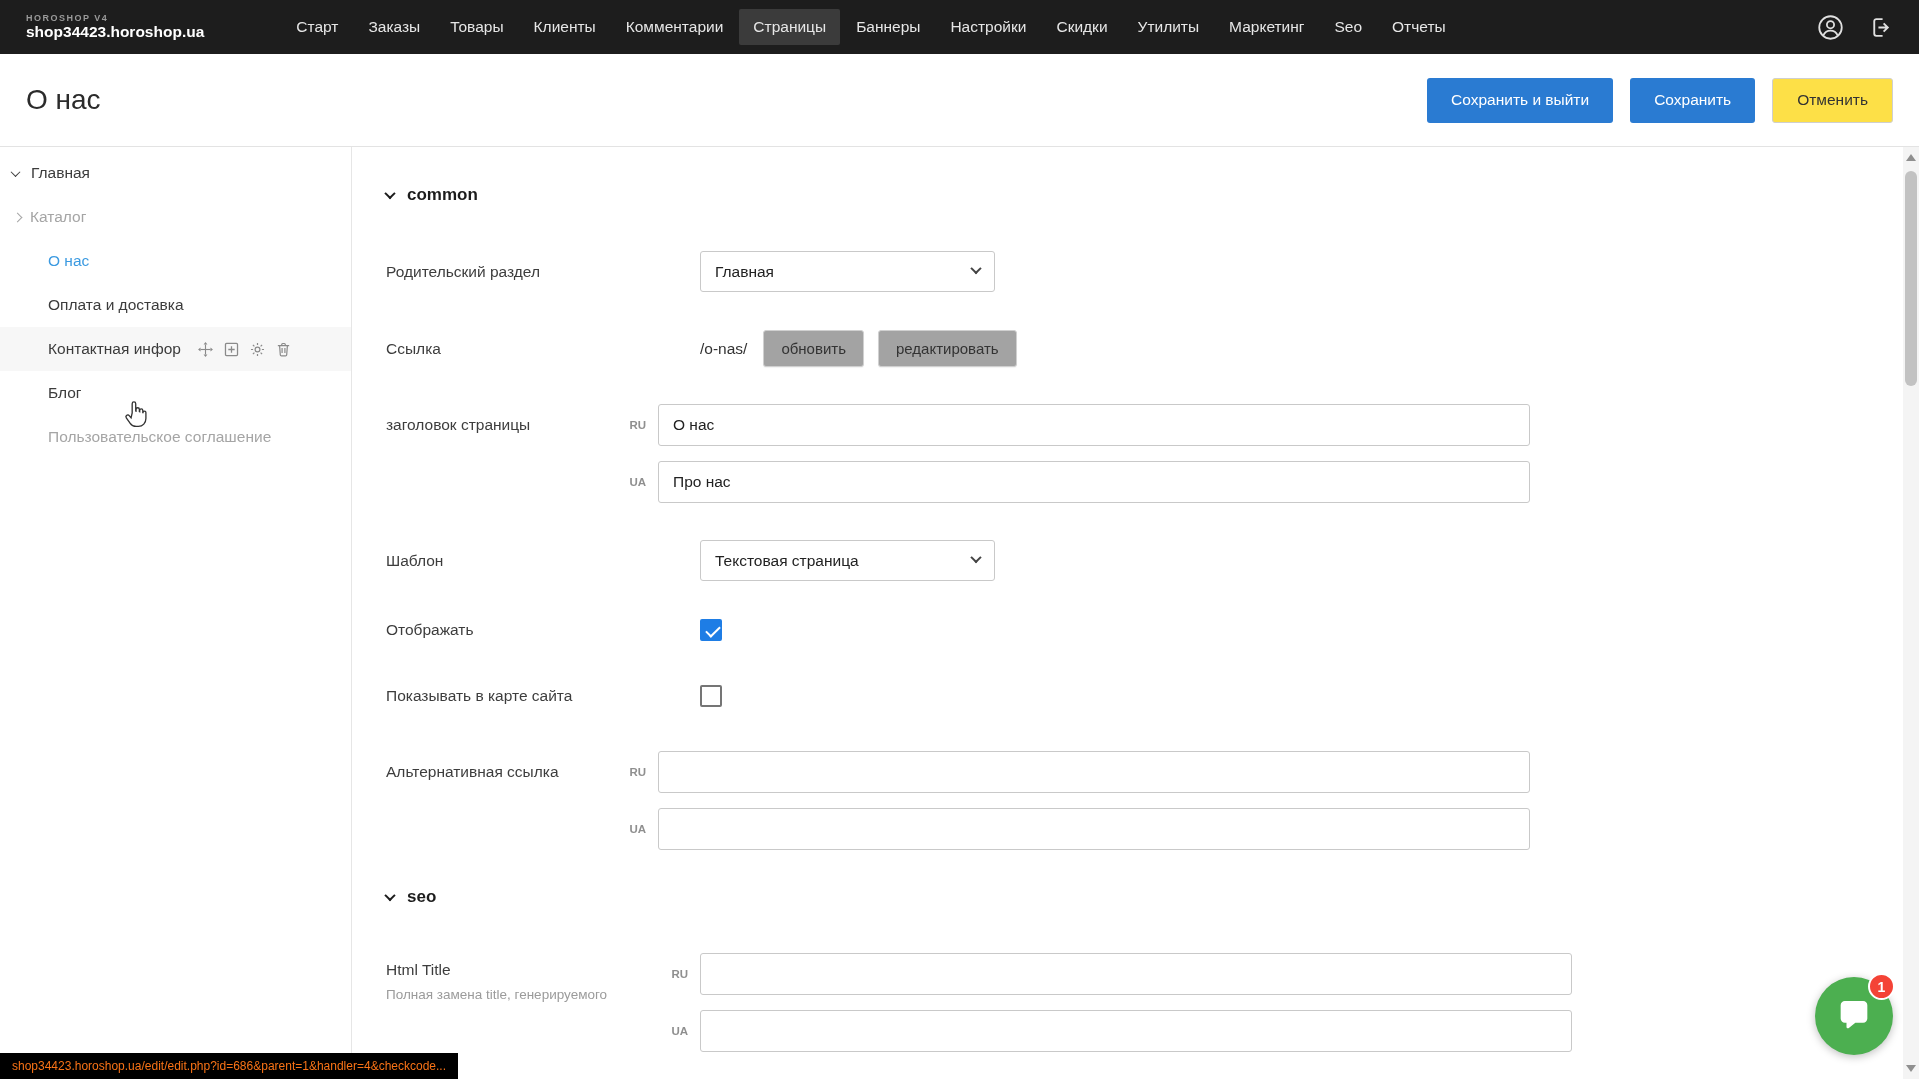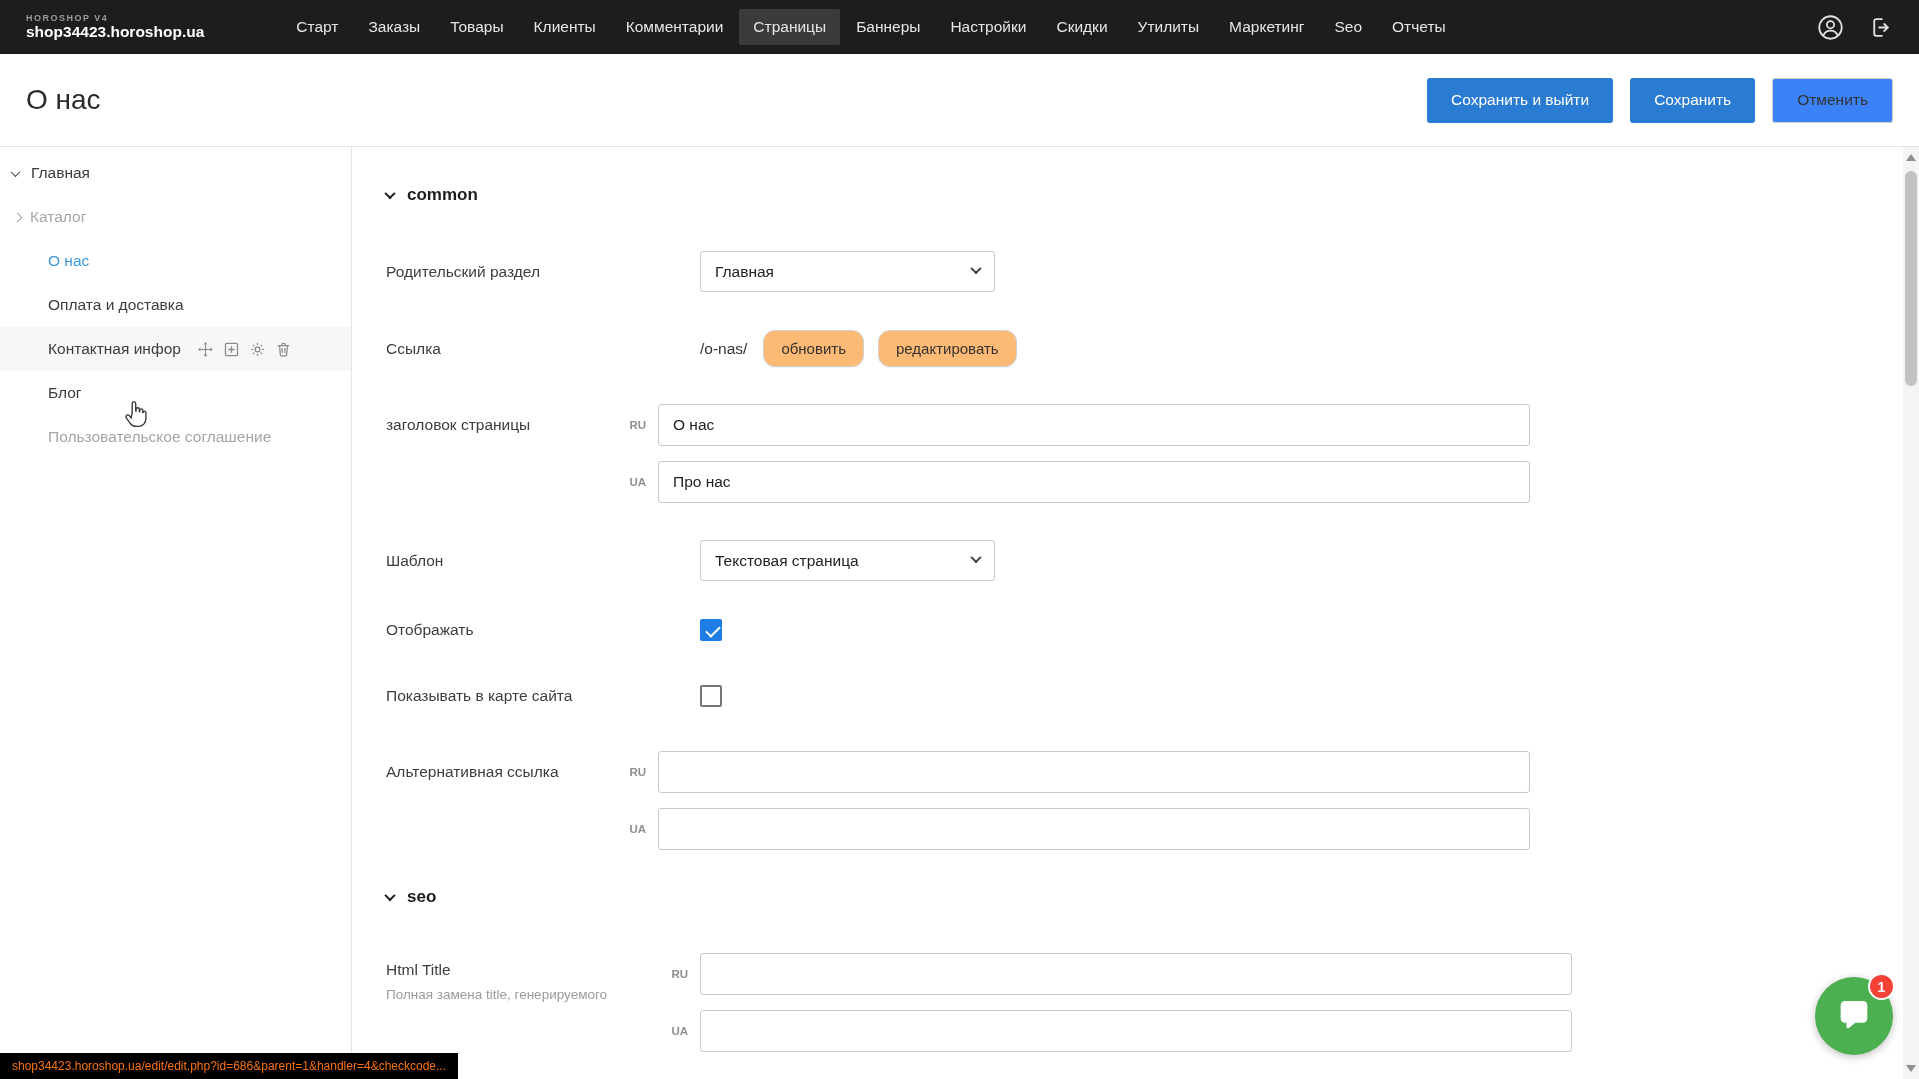--- a/index.html
+++ b/index.html
@@ -33,21 +33,21 @@
     height: 93px; display: flex; align-items: center; padding: 0 26px;
     border-bottom: 1px solid #e3e3e3; background: #fff;
   }
   .page-title { font-size: 28px; font-weight: 400; color: #2b2b2b; }
   .hdr-buttons { margin-left: auto; display: flex; gap: 17px; }
   .btn {
     height: 45px; padding: 0 24px; font-size: 15.5px; border-radius: 3px;
     border: none; cursor: pointer; font-family: inherit;
   }
   .btn-blue { background: var(--accent-blue, #2a7bd2); color: #fff; }
-  .btn-white { background: #3b82f6; color: #333; border: 1px solid #cfcfcf; }
+  .btn-white { background: #fde047; color: #333; border: 1px solid #cfcfcf; }
 
   
   .content { display: flex; height: 932px; position: relative; }
 
   
   .sidebar {
     width: 352px; flex-shrink: 0; border-right: 1px solid #e6e6e6;
     padding-top: 4px; position: relative;
   }
   .t-row {
@@ -93,22 +93,22 @@
   .select {
     width: 295px; height: 41px; border: 1px solid #c9c9c9; border-radius: 3px;
     display: flex; align-items: center; justify-content: space-between;
     padding: 0 14px; font-size: 15.5px; color: #222; cursor: pointer; background: #fff;
   }
   .select .chev { color: #444; margin-top: -3px; }
   .link-row { align-items: center; }
   .link-row .flabel { line-height: 37px; }
   .link-val { font-size: 15.5px; color: #333; line-height: 37px; margin-right: 16px; }
   .btn-small {
-    height: 37px; padding: 0 17px; background: #fdba74; border: 1px solid #d0d0d0;
-    border-radius: 12px; font-size: 15px; color: #333; cursor: pointer; font-family: inherit;
+    height: 37px; padding: 0 17px; background: #a3a3a3; border: 1px solid #d0d0d0;
+    border-radius: 3px; font-size: 15px; color: #333; cursor: pointer; font-family: inherit;
     margin-right: 14px; box-shadow: 0 1px 1px rgba(0,0,0,.05);
   }
   .cbrow { align-items: center; margin-bottom: 44px; }
   .cbrow .flabel { line-height: 22px; }
   .checkbox {
     width: 22px; height: 22px; border: 2px solid #757575; border-radius: 2px;
     cursor: pointer; position: relative; background: #fff;
   }
   .checkbox.checked { background: var(--checkbox-blue, #1e7de5); border-color: var(--checkbox-blue, #1e7de5); }
   .checkbox.checked::after {

